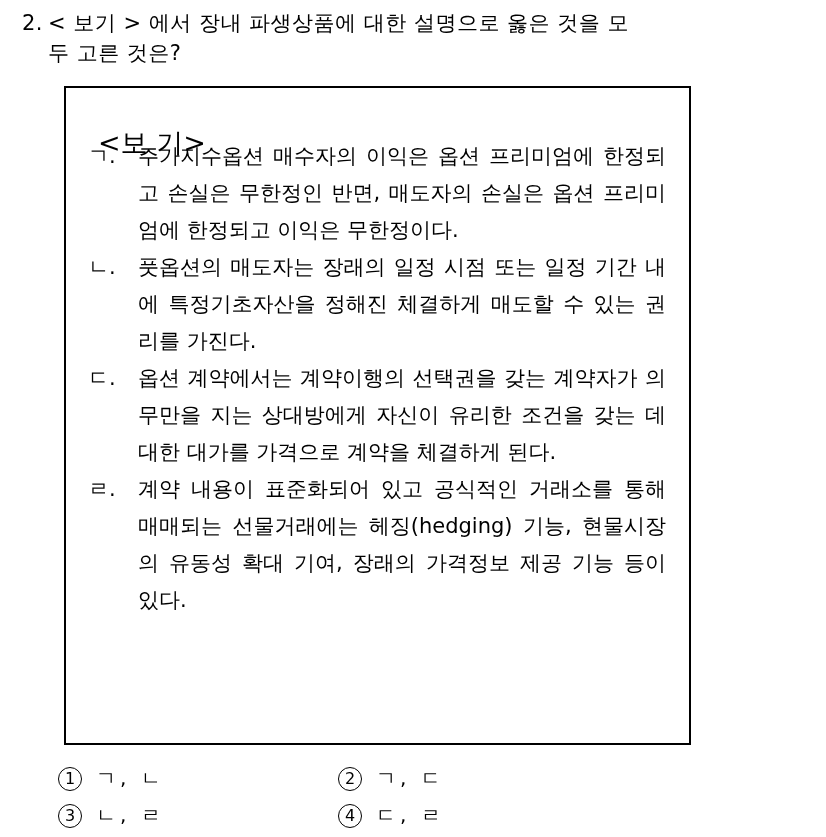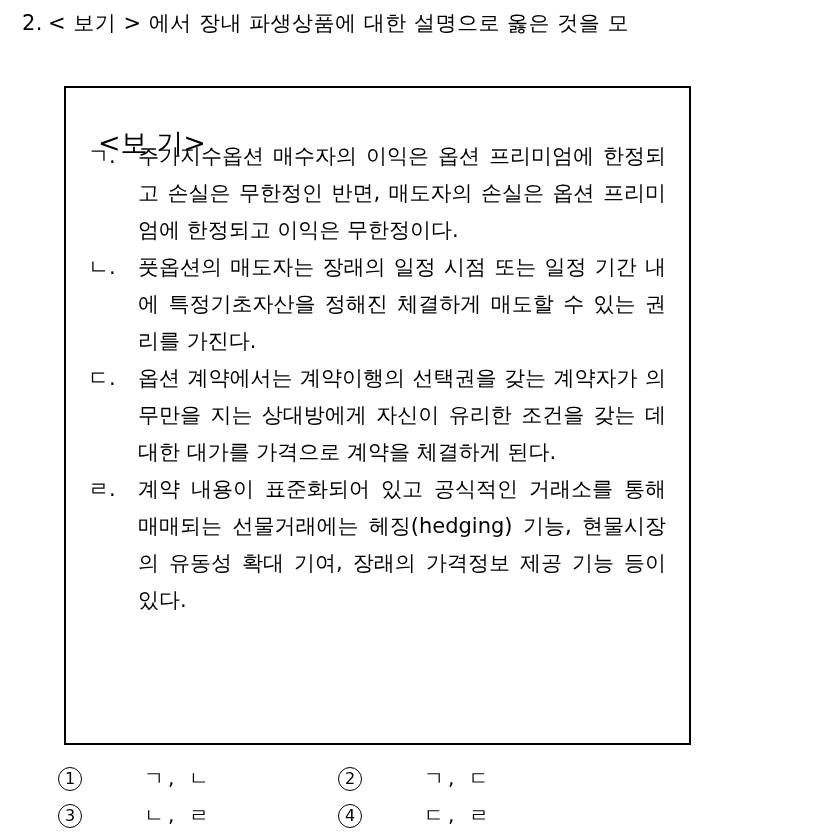--- a/index.html
+++ b/index.html
@@ -94,28 +94,28 @@
       border: 1.5px solid #000;
       border-radius: 50%;
       font-size: 16px;
       line-height: 22px;
       text-align: center;
       margin-right: 14px;
       box-sizing: content-box;
     }
     .choice .ans {
       letter-spacing: 4px;
-      margin-left: 48px;
     }
   </style>
 </head>
 <body>
 
 <div class="question">
   <div><span class="num">2.</span><span>&lt; 보기 &gt; 에서 장내 파생상품에 대한 설명으로 옳은 것을 모</span></div>
+  <div class="line2">두 고른 것은?</div>
 </div>
 
 <div class="box">
   <div class="box-title">&lt;보 기&gt;</div>
   <div class="items">
     <div class="item">
       <span class="marker">ㄱ.</span>
       <span class="text">주가지수옵션 매수자의 이익은 옵션 프리미엄에 한정되고 손실은 무한정인 반면, 매도자의 손실은 옵션 프리미엄에 한정되고 이익은 무한정이다.</span>
     </div>
     <div class="item">

